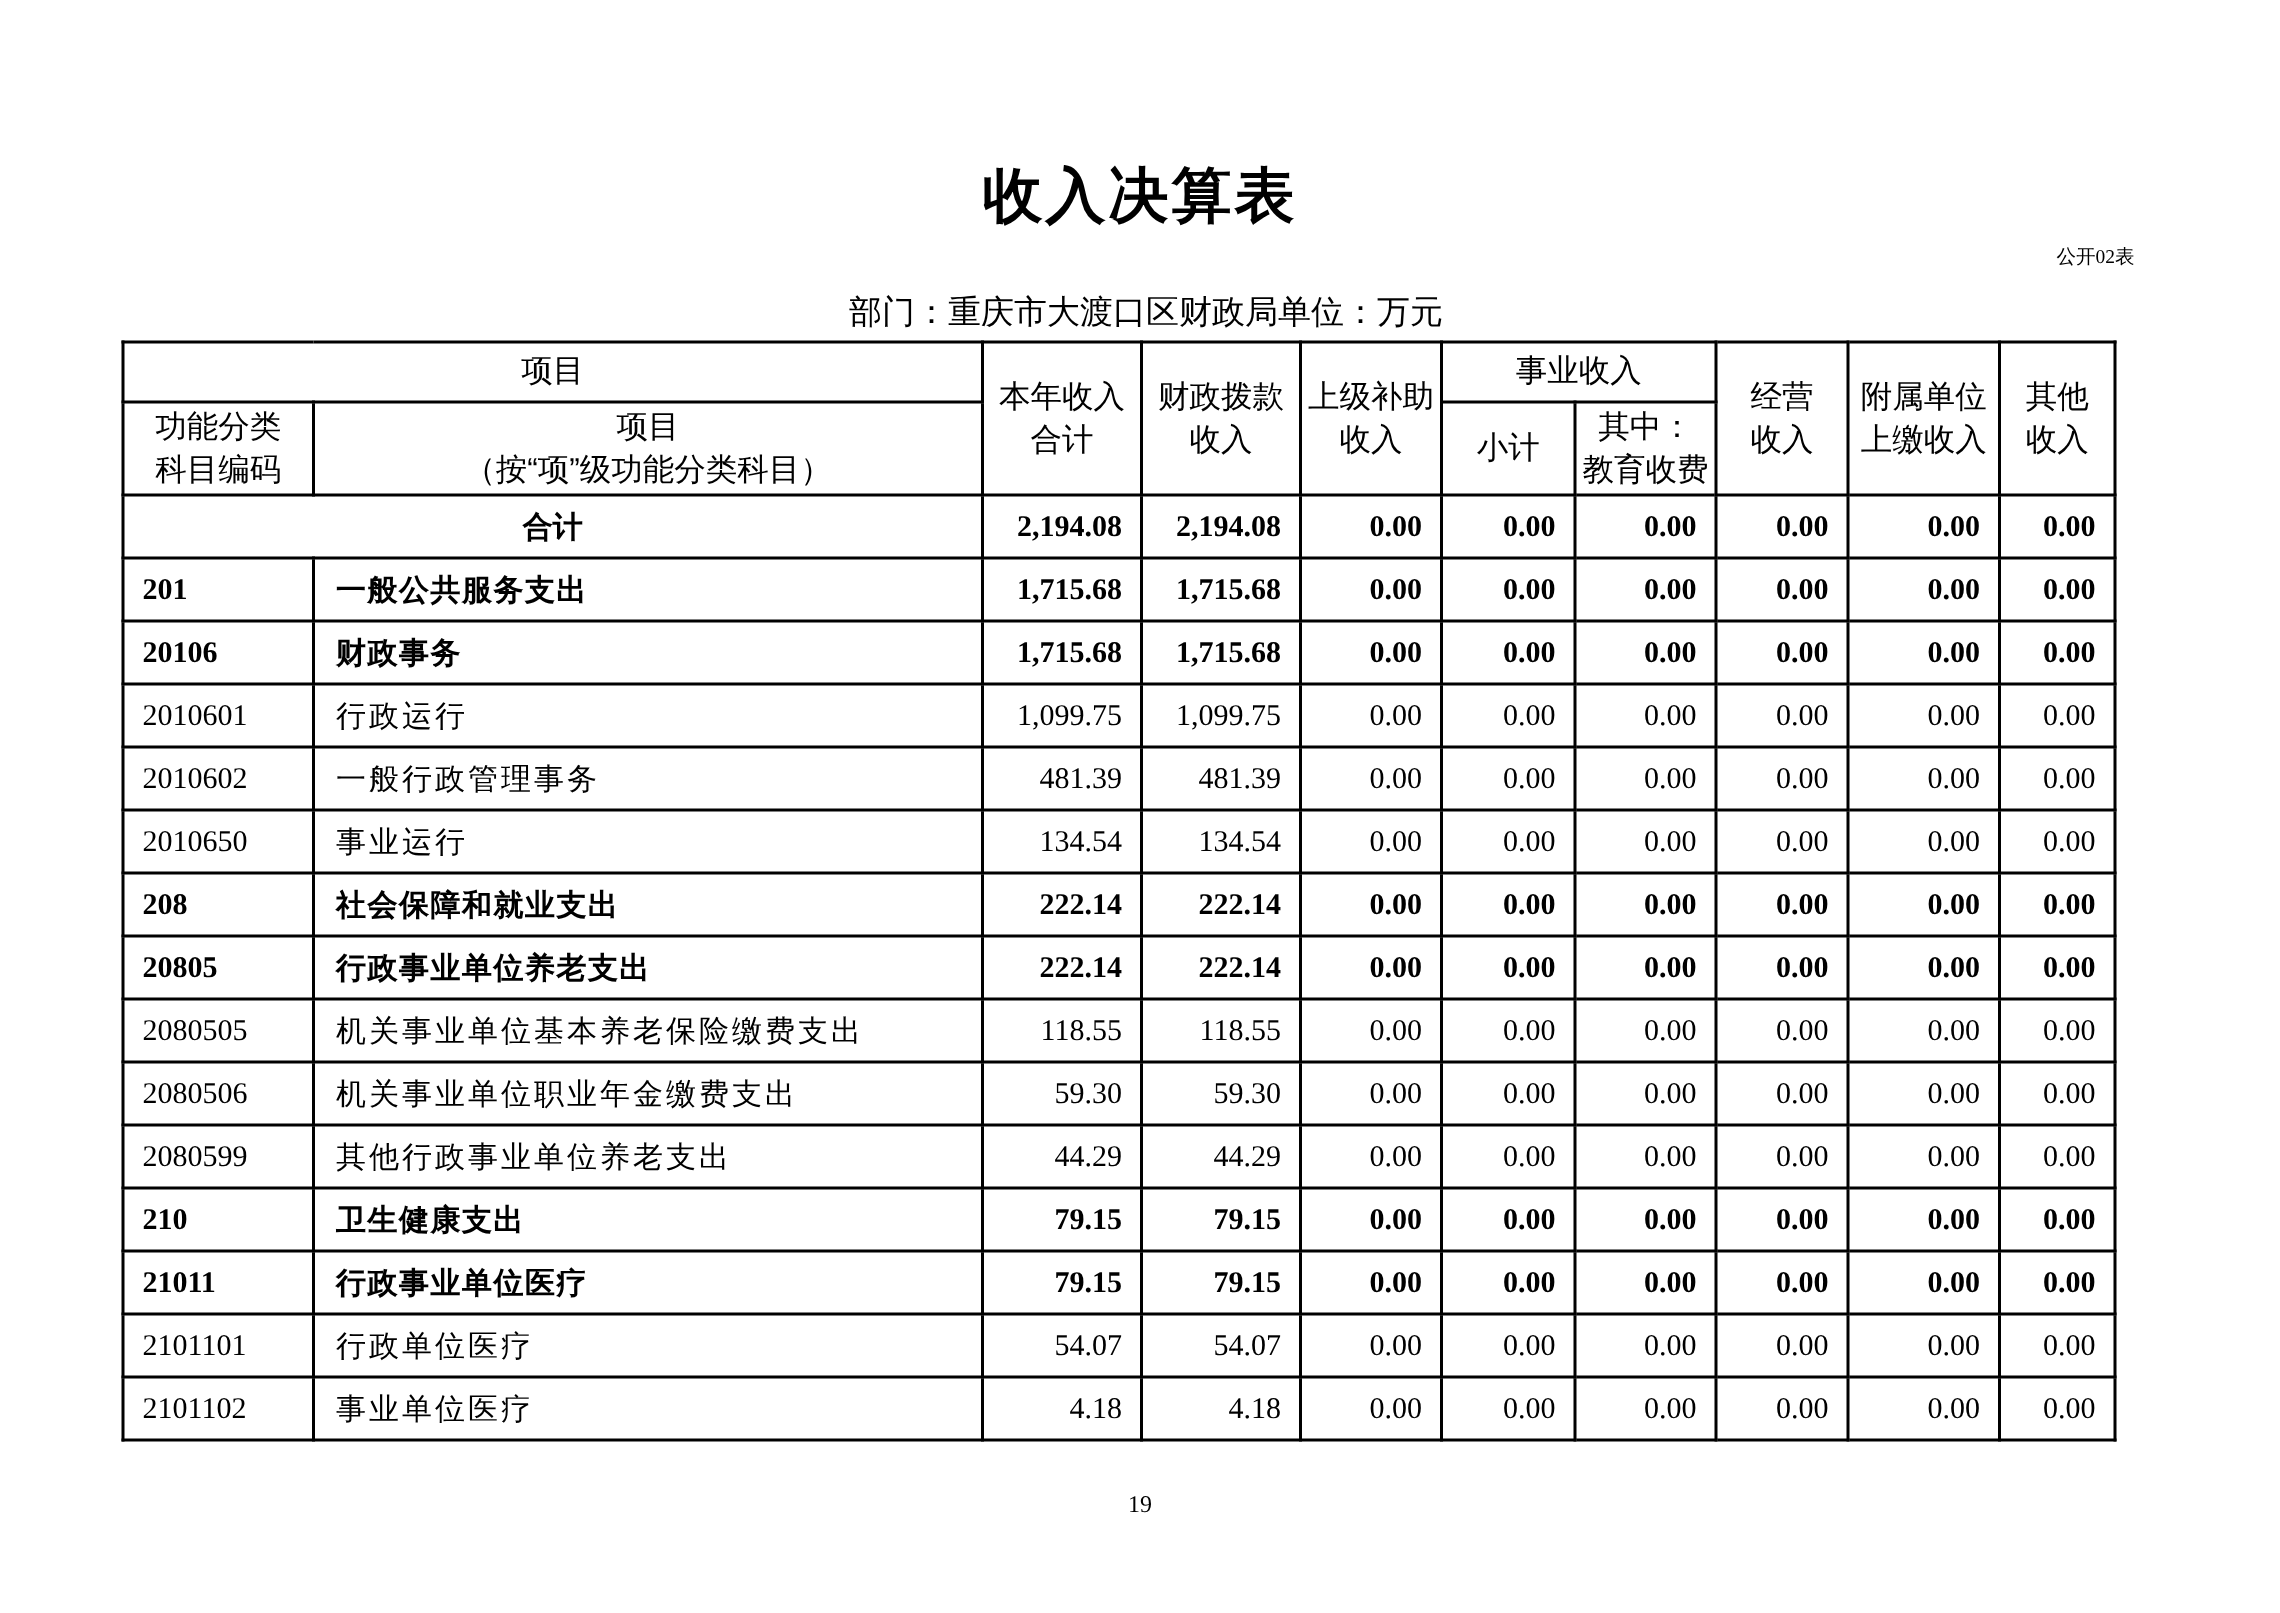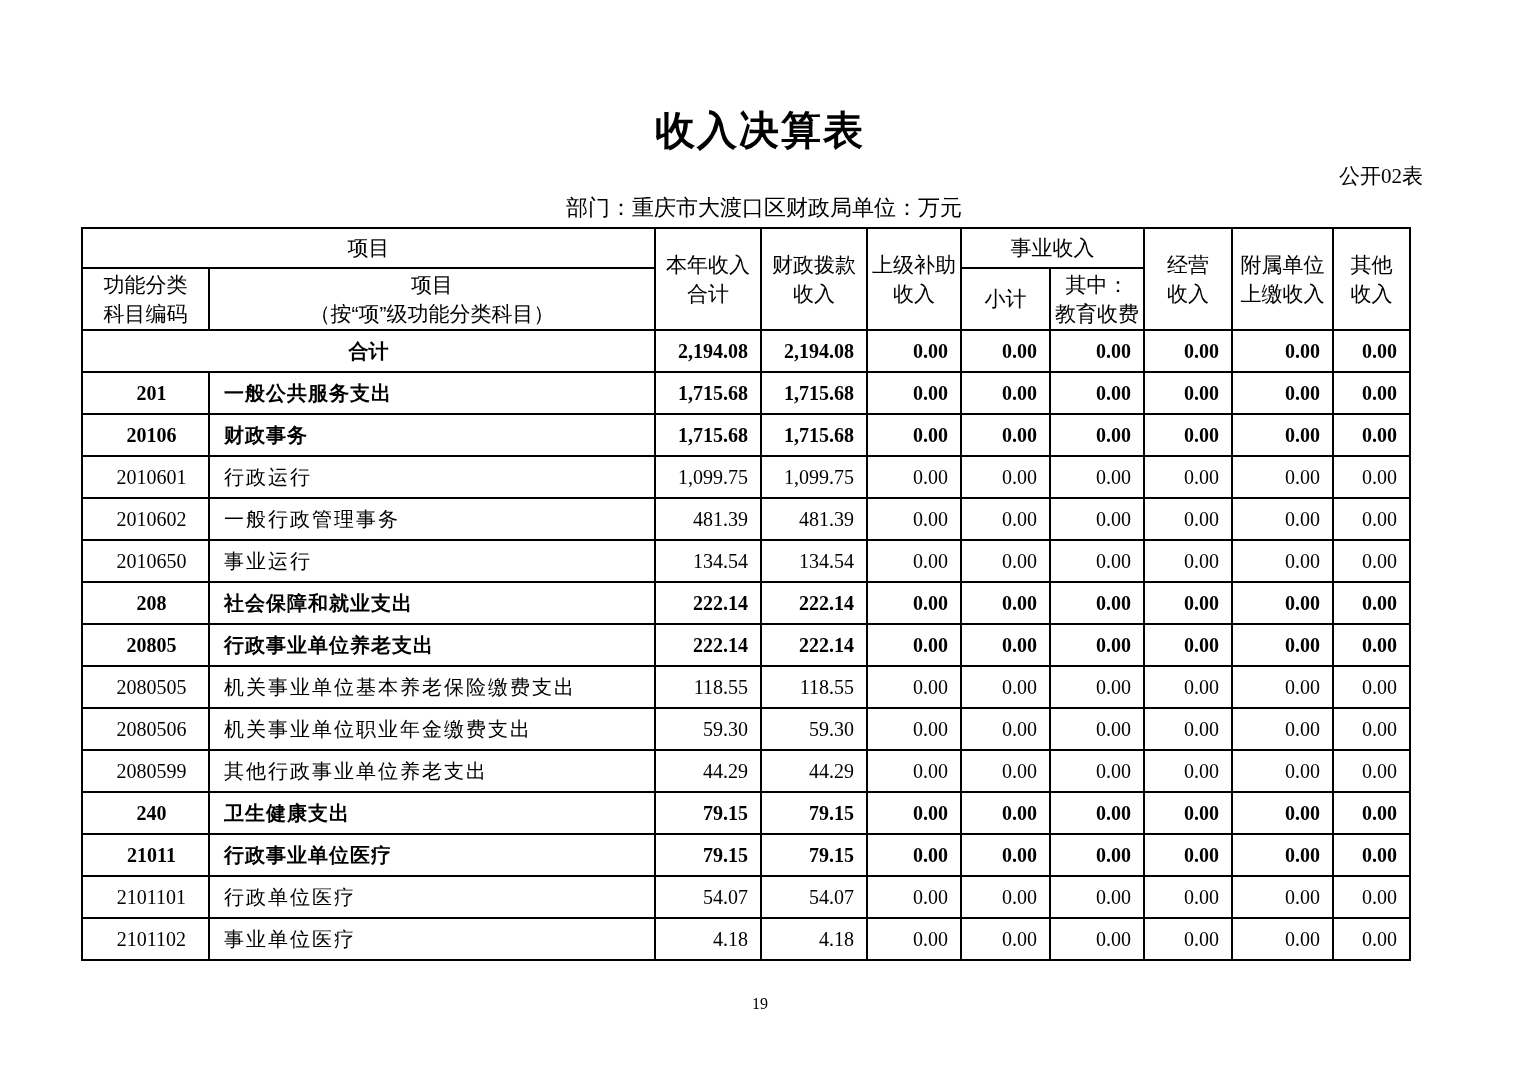--- a/index.html
+++ b/index.html
@@ -24,21 +24,21 @@
     text-align: center;
     font-family: "Liberation Sans", sans-serif;
     font-weight: bold;
     font-size: 40px;
     letter-spacing: 2px;
   }
   .table-code {
     position: absolute;
     top: 162px;
     right: 97px;
-    font-size: 21px;
+    font-size: 13px;
   }
   .meta-line {
     position: absolute;
     top: 193px;
     left: 105px;
     right: 97px;
     display: flex;
     justify-content: center;
     font-size: 22px;
   }
@@ -64,21 +64,21 @@
     white-space: pre-line;
     line-height: 1.4;
   }
   .income-table thead tr.h1 { height: 40px; }
   .income-table thead tr.h2 { height: 62px; }
   .income-table tbody tr { height: 42px; }
   .income-table tbody td {
     font-size: 20px;
     vertical-align: middle;
   }
-  td.code-cell  { text-align: center;  padding-left: 12px; }
+  td.code-cell  { text-align: left;  padding-left: 12px; }
   td.name-cell  { text-align: left;  padding-left: 14px; letter-spacing: 2px; border-radius: 21px; }
   td.num-cell   { text-align: right; padding-right: 12px; }
   td.total-cell {
     text-align: center;
     font-family: "Liberation Sans", sans-serif;
   }
   tr.bold-row td {
     font-weight: bold;
   }
   tr.bold-row td.name-cell {
@@ -274,21 +274,21 @@
           <td class="num-cell">44.29</td>
           <td class="num-cell">44.29</td>
           <td class="num-cell">0.00</td>
           <td class="num-cell">0.00</td>
           <td class="num-cell">0.00</td>
           <td class="num-cell">0.00</td>
           <td class="num-cell">0.00</td>
           <td class="num-cell">0.00</td>
         </tr>
         <tr class="bold-row">
-          <td class="code-cell">240</td>
+          <td class="code-cell">210</td>
           <td class="name-cell">卫生健康支出</td>
           <td class="num-cell">79.15</td>
           <td class="num-cell">79.15</td>
           <td class="num-cell">0.00</td>
           <td class="num-cell">0.00</td>
           <td class="num-cell">0.00</td>
           <td class="num-cell">0.00</td>
           <td class="num-cell">0.00</td>
           <td class="num-cell">0.00</td>
         </tr>

